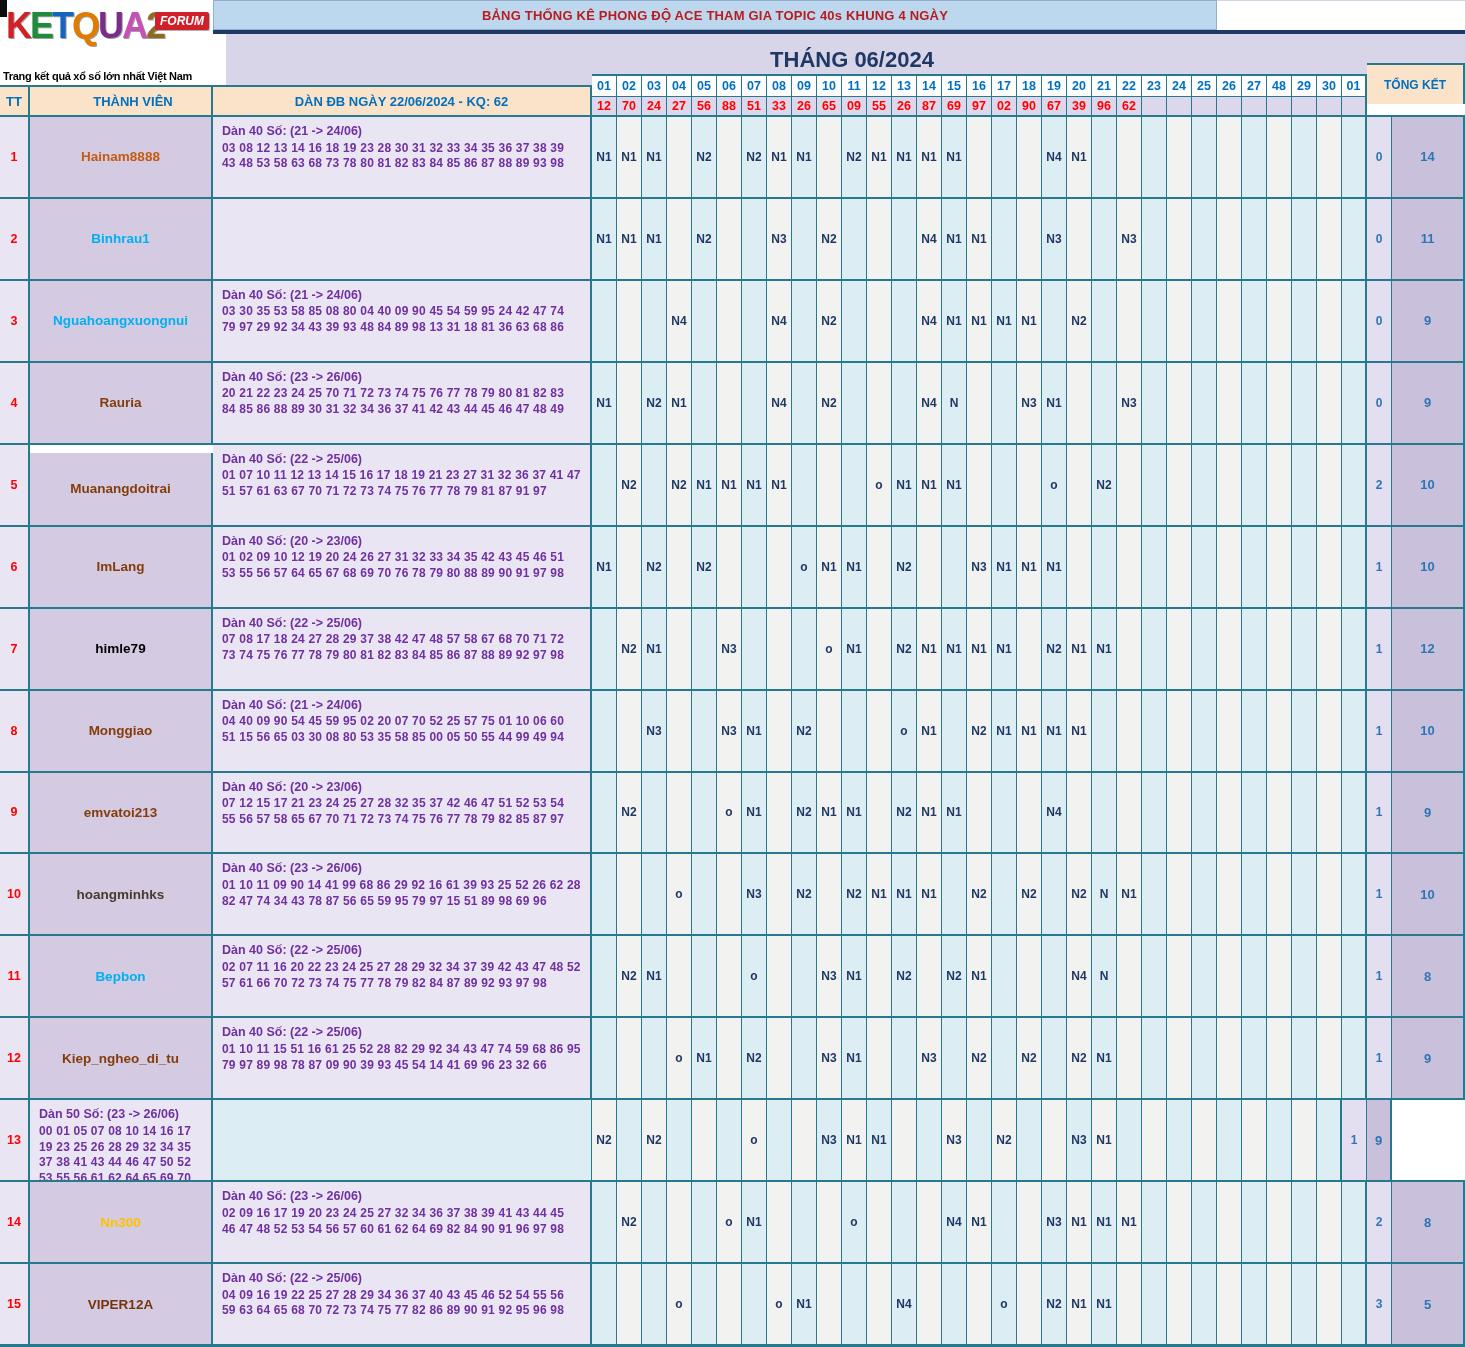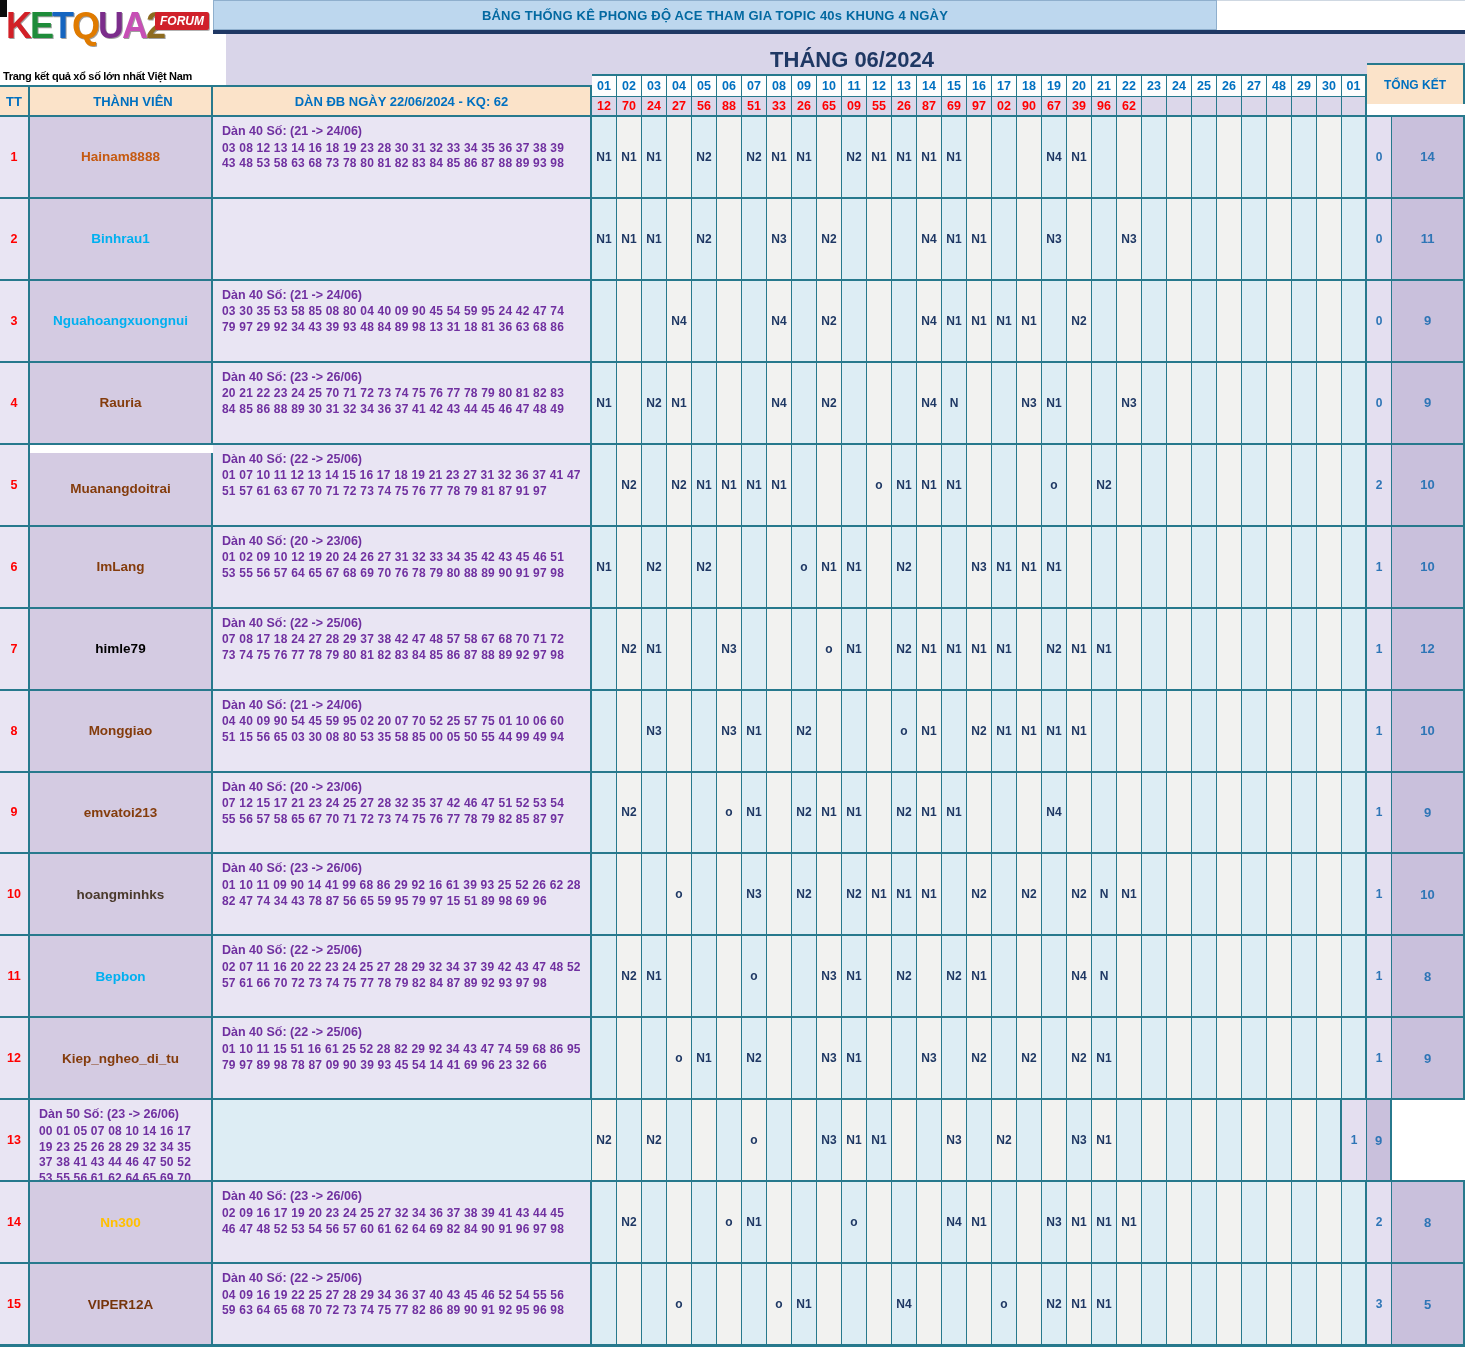--- a/index.html
+++ b/index.html
@@ -11,21 +11,21 @@
     --blue: #0070c0;
     --tkblue: #2e75b6;
   }
   body { font-family: "Liberation Sans", sans-serif; background: #fff; }
   .screen { position: relative; width: 1465px; height: 1347px; background: #fff; overflow: hidden; }
 
   
   .banner {
     position: absolute; left: 213px; top: 0; width: 1004px; height: 30px;
     background: #bdd7ee; border: 1px solid #8fafcd;
-    color: #0369a1; font-weight: bold; font-size: 13px;
+    color: #b91c1c; font-weight: bold; font-size: 13px;
     display: flex; align-items: center; justify-content: center; letter-spacing: .2px;
   }
   .navy-line { position: absolute; left: 0; top: 30px; width: 1465px; height: 4px; background: var(--navy); }
   .title-band {
     position: absolute; left: 213px; top: 34px; width: 1252px; height: 51px;
     background: #d9d5e9; color: var(--navy); font-weight: bold; font-size: 22px;
     display: flex; align-items: center; justify-content: center; margin-left: 13px;
   }
 
   

